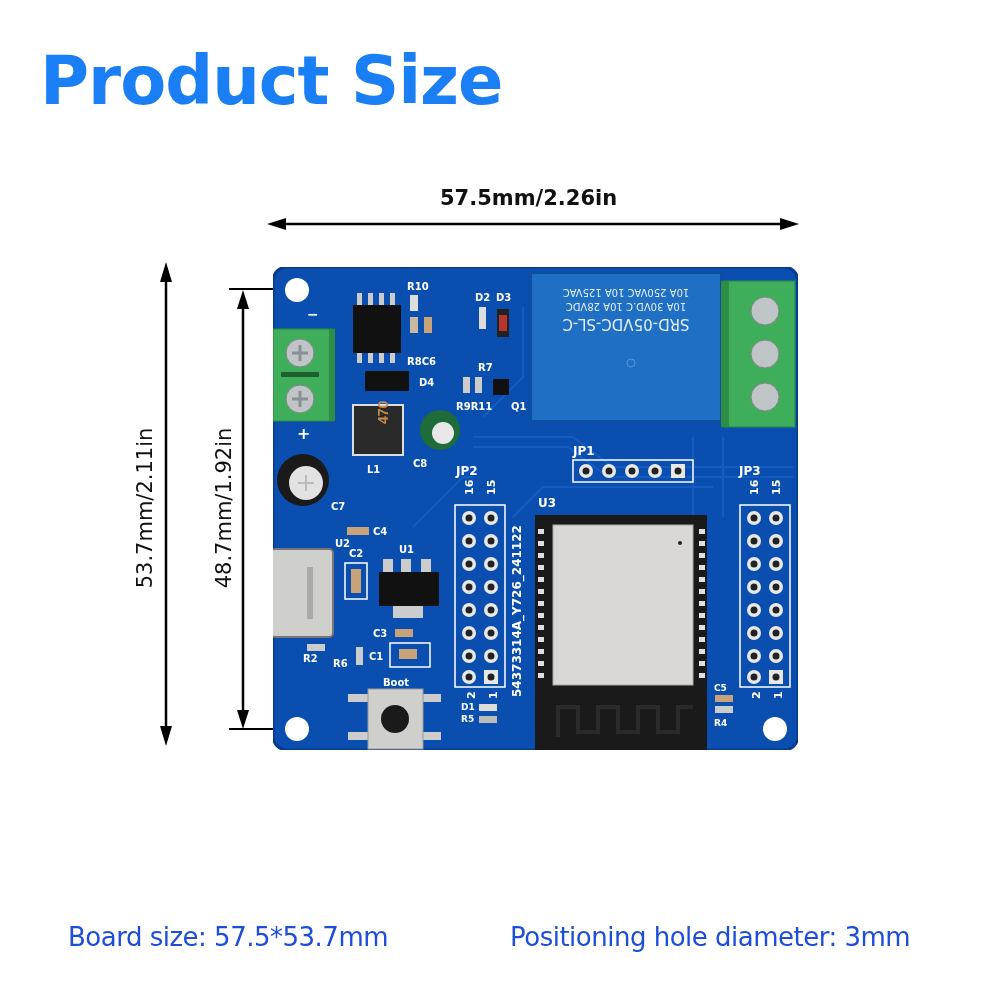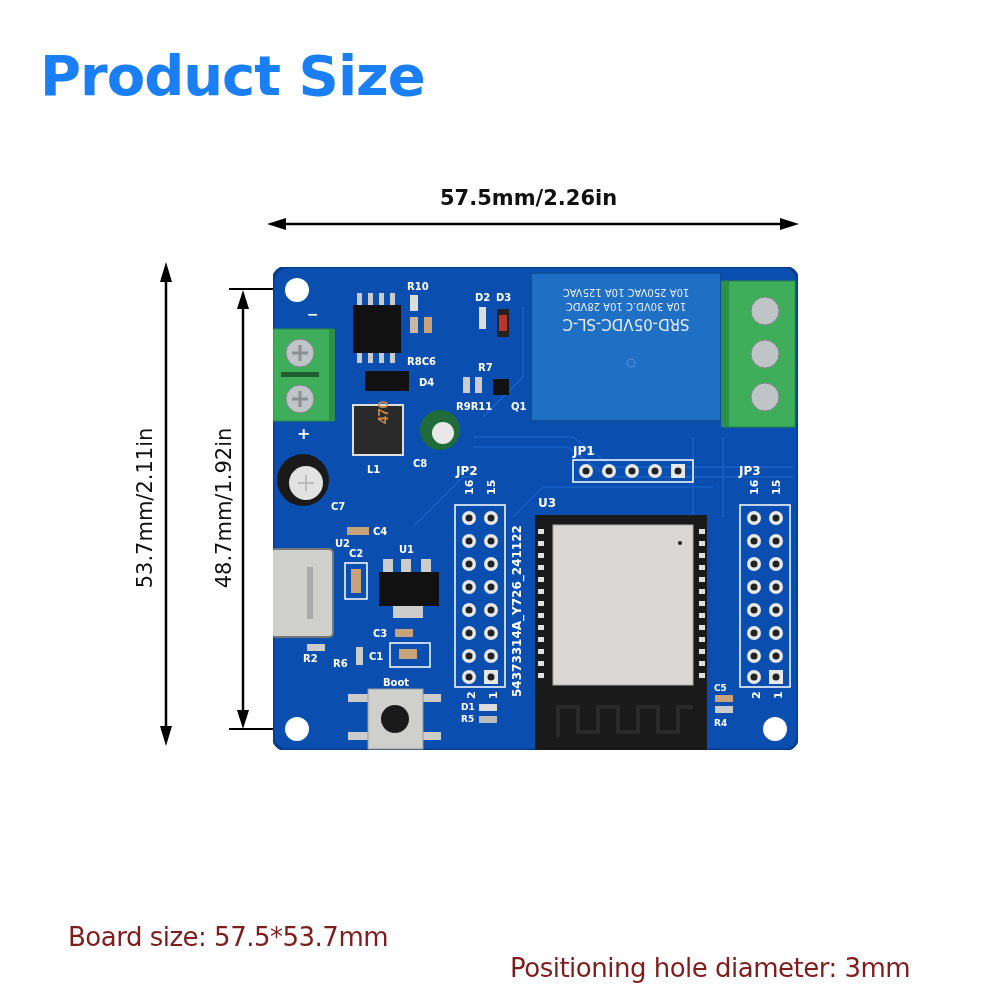--- a/index.html
+++ b/index.html
@@ -2,33 +2,33 @@
 <html><head>
 <meta charset="utf-8">
 <style>
   * { box-sizing: border-box; margin: 0; padding: 0; }
   html, body { width: 1000px; height: 1000px; background: #ffffff; overflow: hidden; }
   body { position: relative; font-family: "Liberation Sans", "DejaVu Sans", sans-serif; color: #111; }
 
   .title {
     position: absolute; left: 40px; top: 48px;
     font-family: "DejaVu Sans", sans-serif; font-weight: bold;
-    font-size: 56px; letter-spacing: -1px; color: #1a7ff5; line-height: 1;
+    font-size: 67px; letter-spacing: -1px; color: #1a7ff5; line-height: 1;
   }
 
   .dim-label { position: absolute; font-size: 21px; color: #111; white-space: nowrap; font-family: "DejaVu Sans", sans-serif; }
   .dim-label.h { left: 440px; top: 186px; font-weight: bold; }
   .dim-label.v1 { left: 145px; top: 508px; transform: translate(-50%,-50%) rotate(-90deg); }
   .dim-label.v2 { left: 224px; top: 508px; transform: translate(-50%,-50%) rotate(-90deg); }
 
   .arrow-svg { position: absolute; left: 0; top: 0; width: 1000px; height: 1000px; pointer-events: none; }
 
-  .footer-text { position: absolute; top: 922px; font-size: 26px; color: #7f1d1d; font-family: "DejaVu Sans", sans-serif; letter-spacing: -0.5px; }
+  .footer-text { position: absolute; top: 922px; font-size: 26px; color: #1d4ed8; font-family: "DejaVu Sans", sans-serif; letter-spacing: -0.5px; }
   .footer-text.left { left: 68px; }
-  .footer-text.right { left: 510px; margin-top: 31px; }
+  .footer-text.right { left: 510px; }
 
   .board { position: absolute; left: 273px; top: 267px; width: 525px; height: 483px; }
   .pcb-text { font-family: "DejaVu Sans", sans-serif; fill: #ffffff; font-weight: bold; }
 </style>
 </head>
 <body>
 
 <div class="title">Product Size</div>
 
 <div class="dim-label h">57.5mm/2.26in</div>

